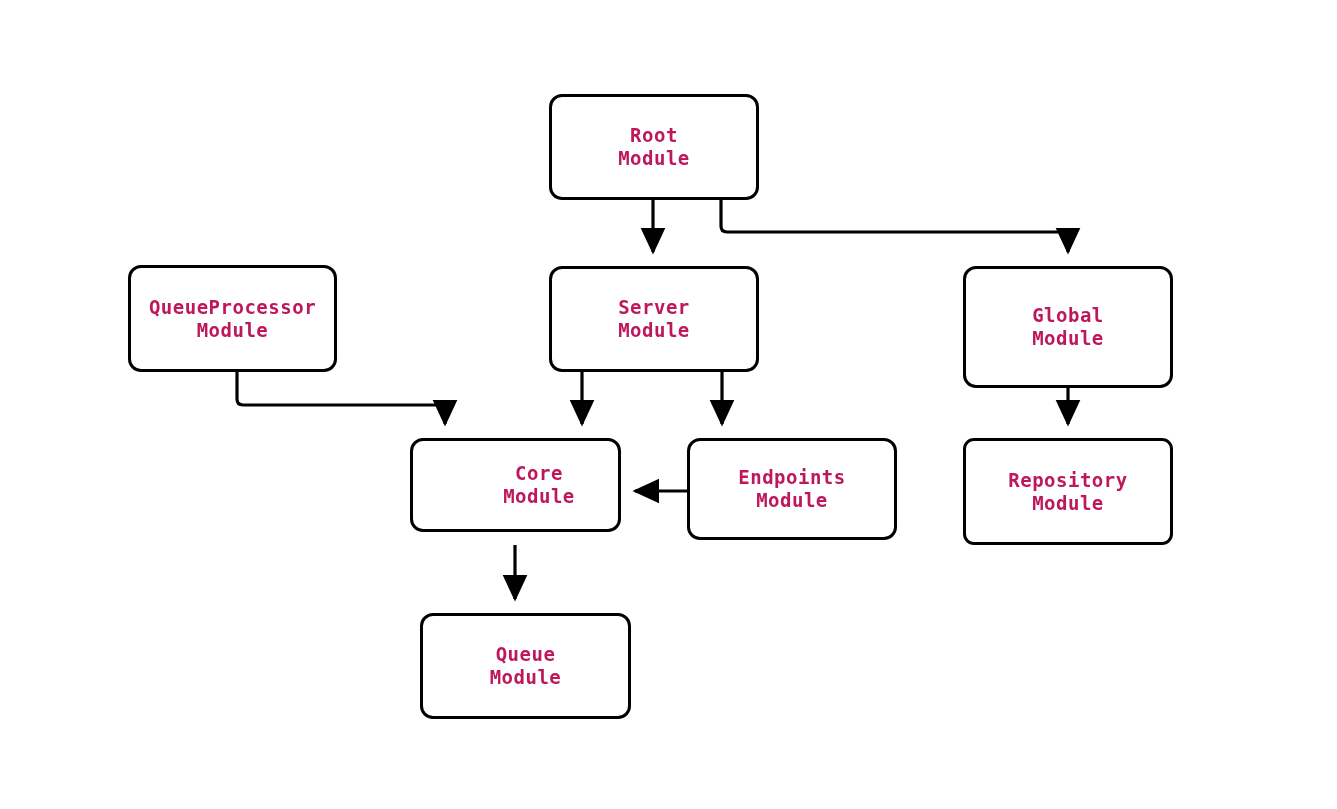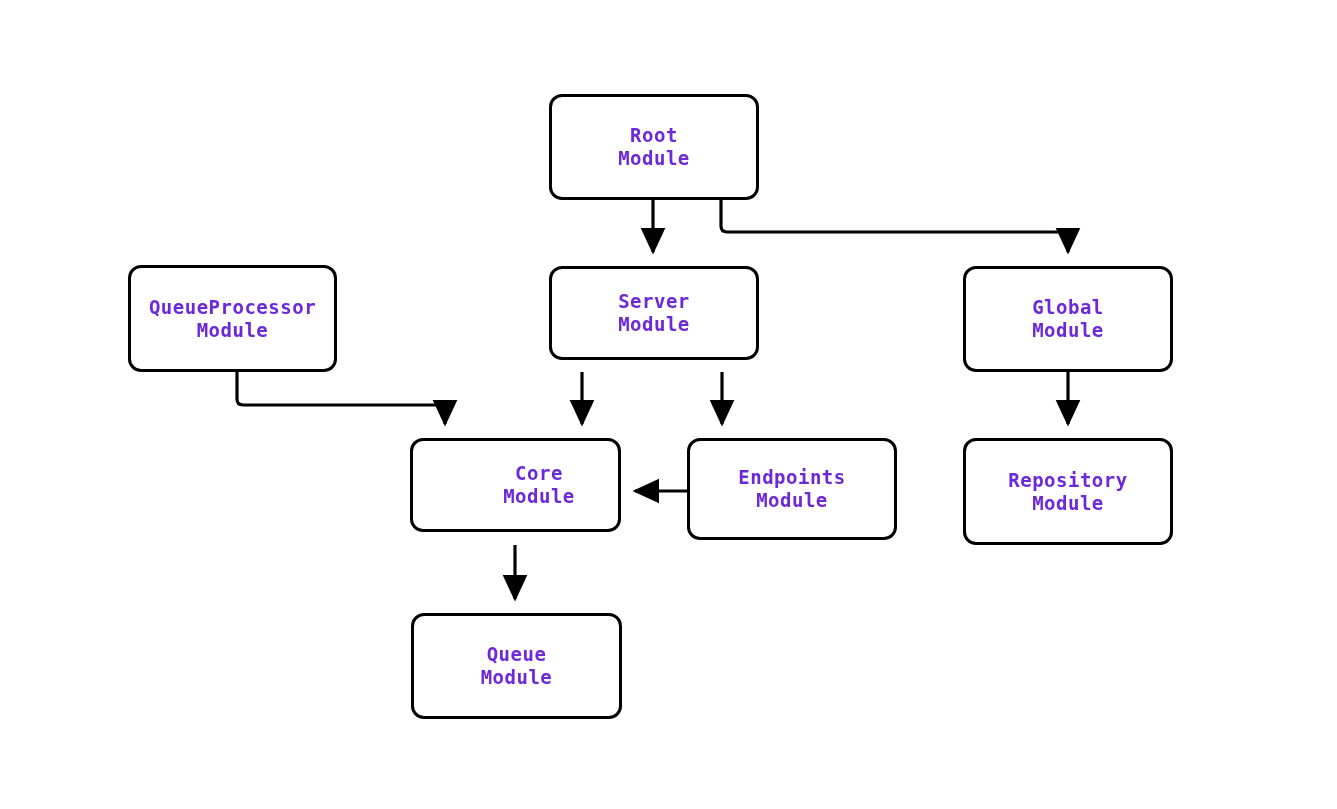--- a/index.html
+++ b/index.html
@@ -34,21 +34,21 @@
     flex-direction: column;
     align-items: center;
     justify-content: center;
     z-index: 2;
   }
   .node-line {
     font-family: "DejaVu Sans Mono", "Liberation Mono", monospace;
     font-size: 19px;
     font-weight: 700;
     line-height: 23px;
-    color: #6d28d9;
+    color: #be185d;
     letter-spacing: 0.5px;
     white-space: pre;
   }
 </style>
 </head>
 <body>
 
 <div id="canvas" style="background: rgb(255, 255, 255);">
 
   <svg id="edge-layer" viewBox="0 0 1337 809" width="1337" height="809" xmlns="http://www.w3.org/2000/svg">
@@ -78,43 +78,43 @@
   <div class="node" style="left: 549px; top: 94px; width: 210px; height: 106px; background: rgb(255, 255, 255); border-color: rgb(0, 0, 0);">
     <div class="node-line">Root</div>
     <div class="node-line">Module</div>
   </div>
 
   <div class="node" style="left: 128px; top: 265px; width: 209px; height: 107px; background: rgb(255, 255, 255); border-color: rgb(0, 0, 0);">
     <div class="node-line">QueueProcessor</div>
     <div class="node-line">Module</div>
   </div>
 
-  <div class="node" style="left: 549px; top: 266px; width: 210px; height: 94px; background: rgb(255, 255, 255); border-color: rgb(0, 0, 0);">
+  <div class="node" style="left: 549px; top: 266px; width: 210px; height: 106px; background: rgb(255, 255, 255); border-color: rgb(0, 0, 0);">
     <div class="node-line">Server</div>
     <div class="node-line">Module</div>
   </div>
 
-  <div class="node" style="left: 963px; top: 266px; width: 210px; height: 106px; background: rgb(255, 255, 255); border-color: rgb(0, 0, 0);">
+  <div class="node" style="left: 963px; top: 266px; width: 210px; height: 122px; background: rgb(255, 255, 255); border-color: rgb(0, 0, 0);">
     <div class="node-line">Global</div>
     <div class="node-line">Module</div>
   </div>
 
   <div class="node" style="left: 410px; top: 438px; width: 211px; height: 94px; background: rgb(255, 255, 255); border-color: rgb(0, 0, 0); padding-left: 47px;">
     <div class="node-line">Core</div>
     <div class="node-line">Module</div>
   </div>
 
   <div class="node" style="left: 687px; top: 438px; width: 210px; height: 102px; background: rgb(255, 255, 255); border-color: rgb(0, 0, 0);">
     <div class="node-line">Endpoints</div>
     <div class="node-line">Module</div>
   </div>
 
-  <div class="node" style="left: 963px; top: 438px; width: 210px; height: 107px; background: rgb(255, 255, 255); border-color: rgb(0, 0, 0);">
+  <div class="node" style="left: 963px; top: 438px; width: 210px; height: 107px; background: rgb(255, 255, 255); border-color: rgb(0, 0, 0); border-radius: 11px;">
     <div class="node-line">Repository</div>
     <div class="node-line">Module</div>
   </div>
 
-  <div class="node" style="left: 411px; top: 613px; width: 211px; height: 106px; background: rgb(255, 255, 255); border-color: rgb(0, 0, 0);">
+  <div class="node" style="left: 420px; top: 613px; width: 211px; height: 106px; background: rgb(255, 255, 255); border-color: rgb(0, 0, 0);">
     <div class="node-line">Queue</div>
     <div class="node-line">Module</div>
   </div>
 
 </div>
 
 </body></html>

